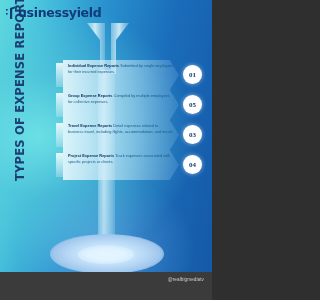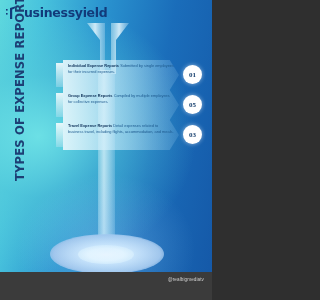--- a/index.html
+++ b/index.html
@@ -82,21 +82,21 @@
     background: radial-gradient(ellipse at 50% 50%, #ffffff 0%, #f3fbff 45%, #d7ecfb 78%, rgba(215,236,251,0) 100%);
   }
 
   
   .logo {
     position: absolute;
     left: 6px;
     top: 6px;
     display: flex;
     align-items: center;
-    gap: 7px;
+    gap: 1px;
     z-index: 9;
   }
   .logo-mark {
     width: 11px;
     height: 14px;
     position: relative;
   }
   .logo-text {
     font-size: 12.5px;
     font-weight: bold;
@@ -273,20 +273,30 @@
         <div class="row-tab"></div>
         <div class="row-banner">
           <div class="row-text">
             <span class="row-title">Travel Expense Reports</span>
             <span class="row-desc">Detail expenses related to business travel, including flights, accommodation, and meals.</span>
           </div>
         </div>
         <div class="row-num">03</div>
       </div>
 
+      <div class="row">
+        <div class="row-tab"></div>
+        <div class="row-banner">
+          <div class="row-text">
+            <span class="row-title">Project Expense Reports</span>
+            <span class="row-desc">Track expenses associated with specific projects or clients.</span>
+          </div>
+        </div>
+        <div class="row-num">04</div>
+      </div>
 
 
     </div>
   </div>
 
   <div class="footer">
     <div class="handle">@realbigmediatv</div>
   </div>
 
 </div>

